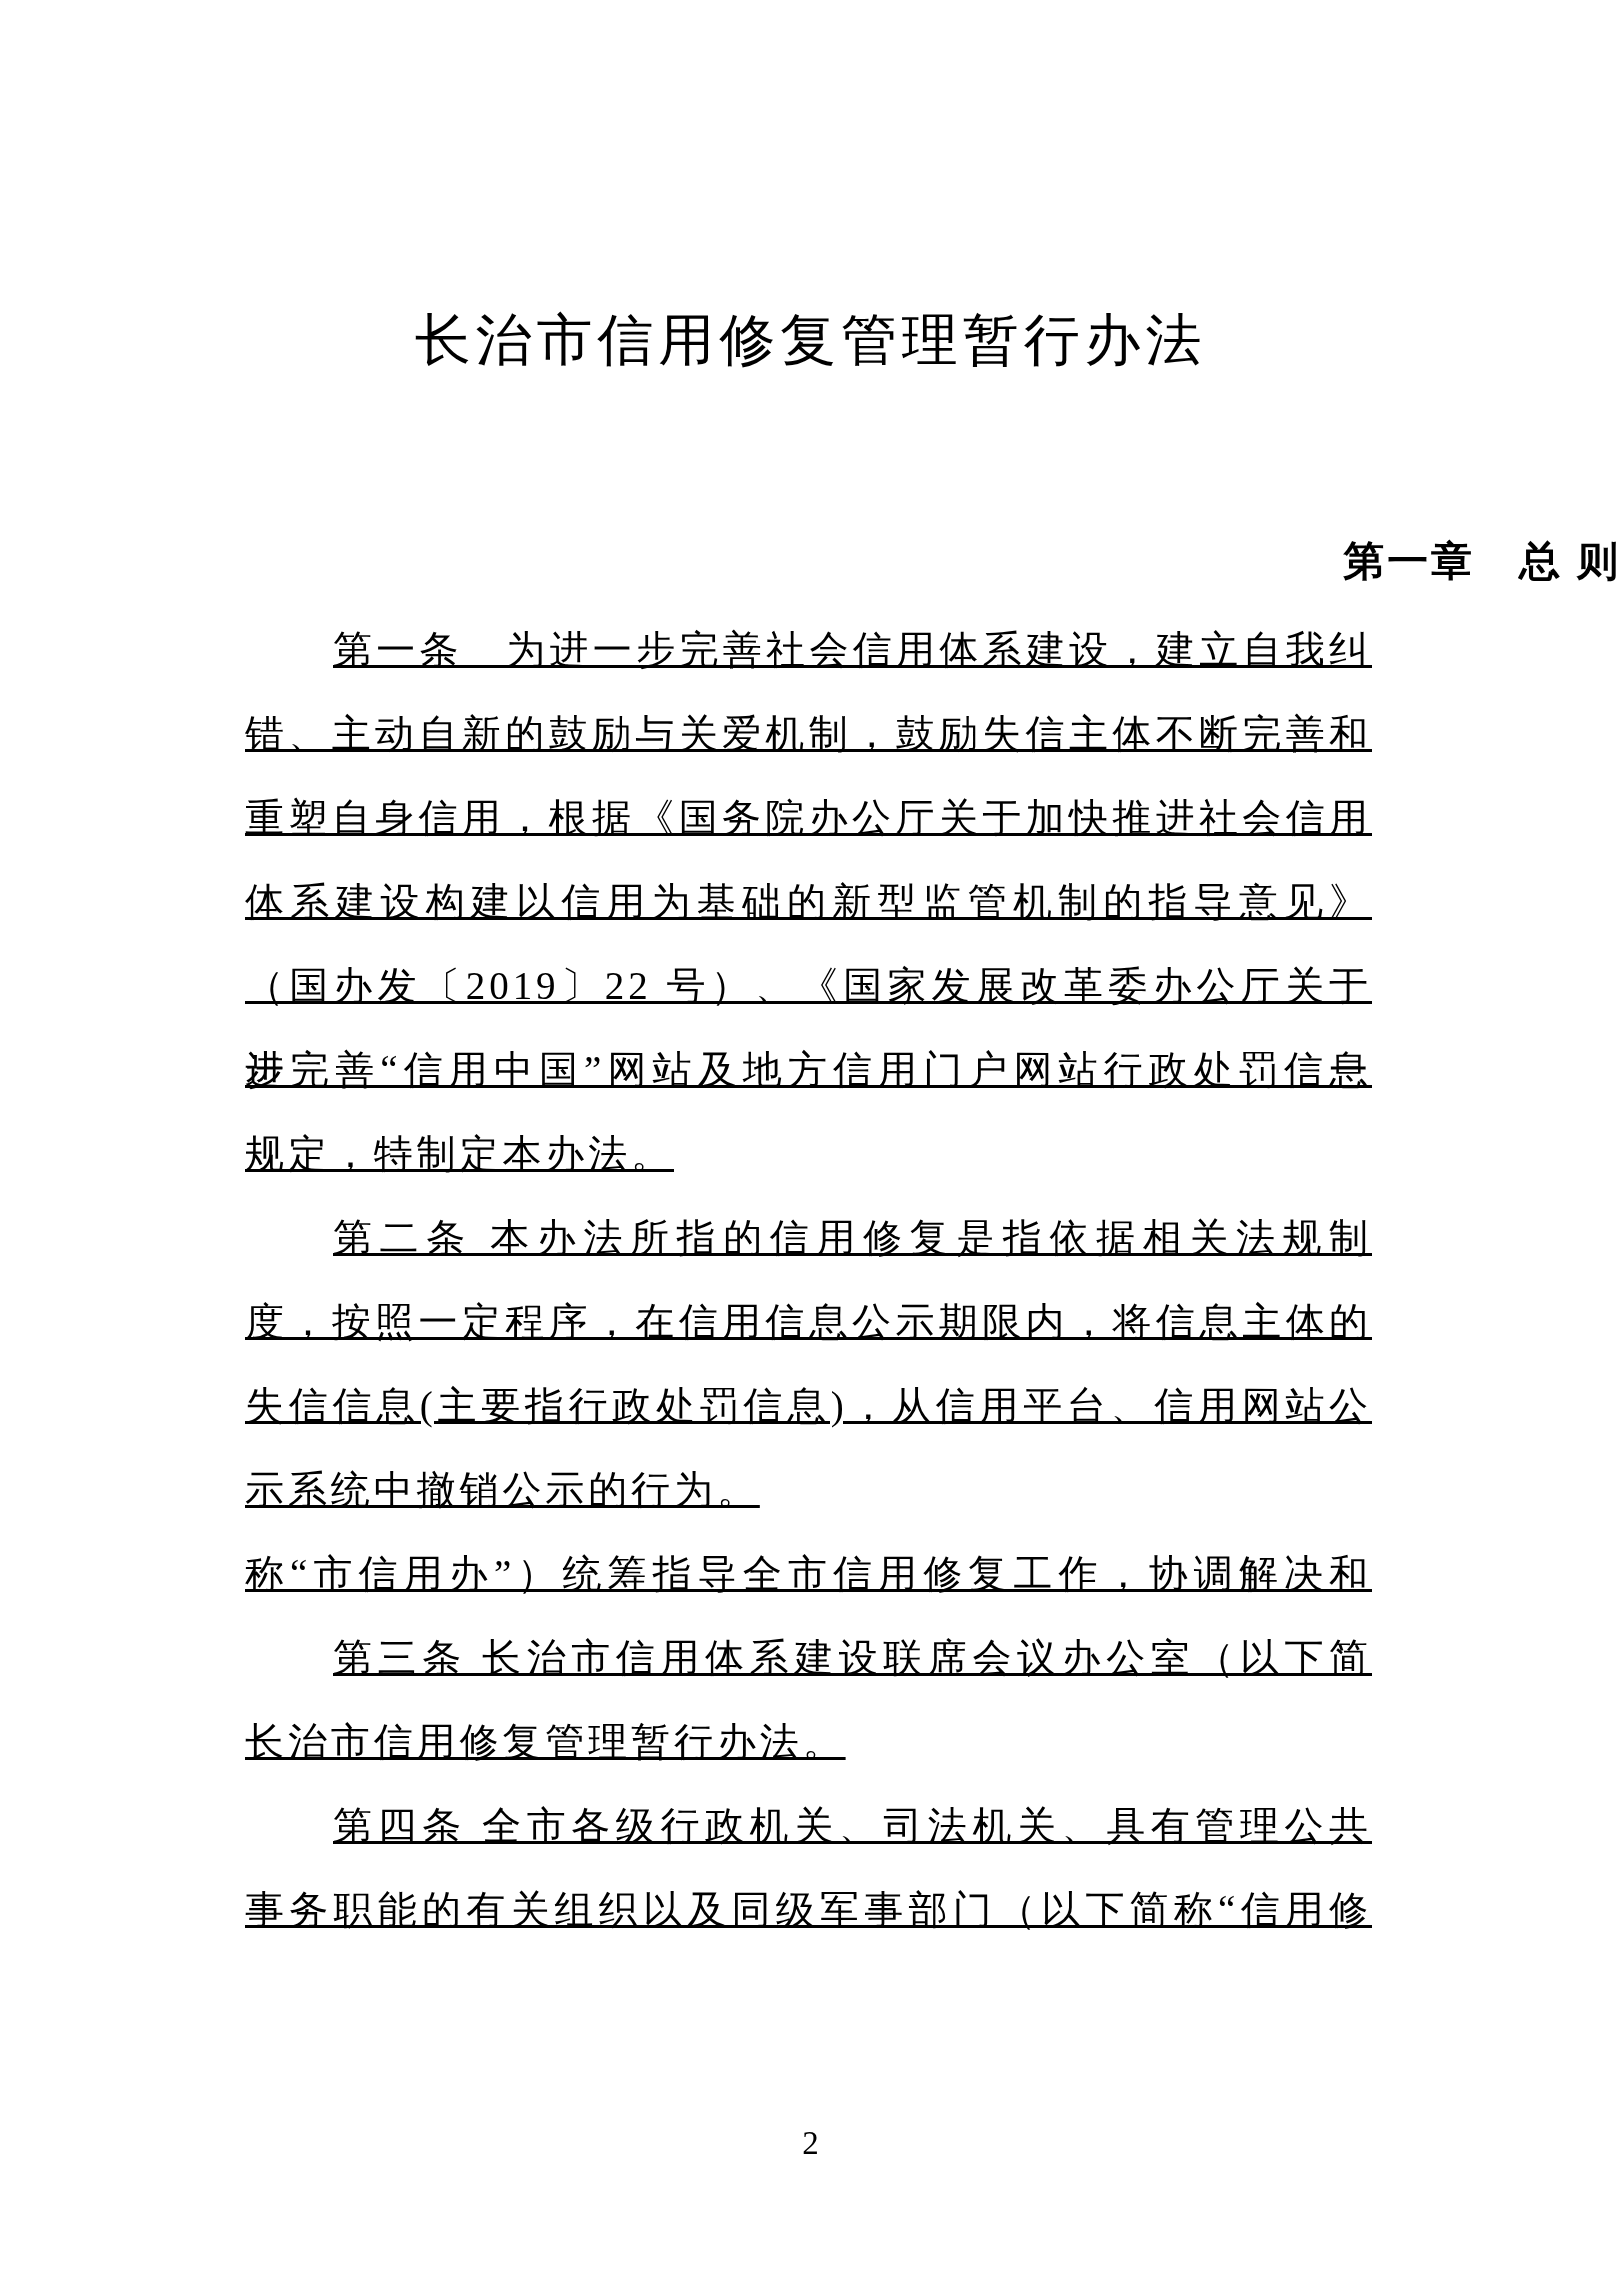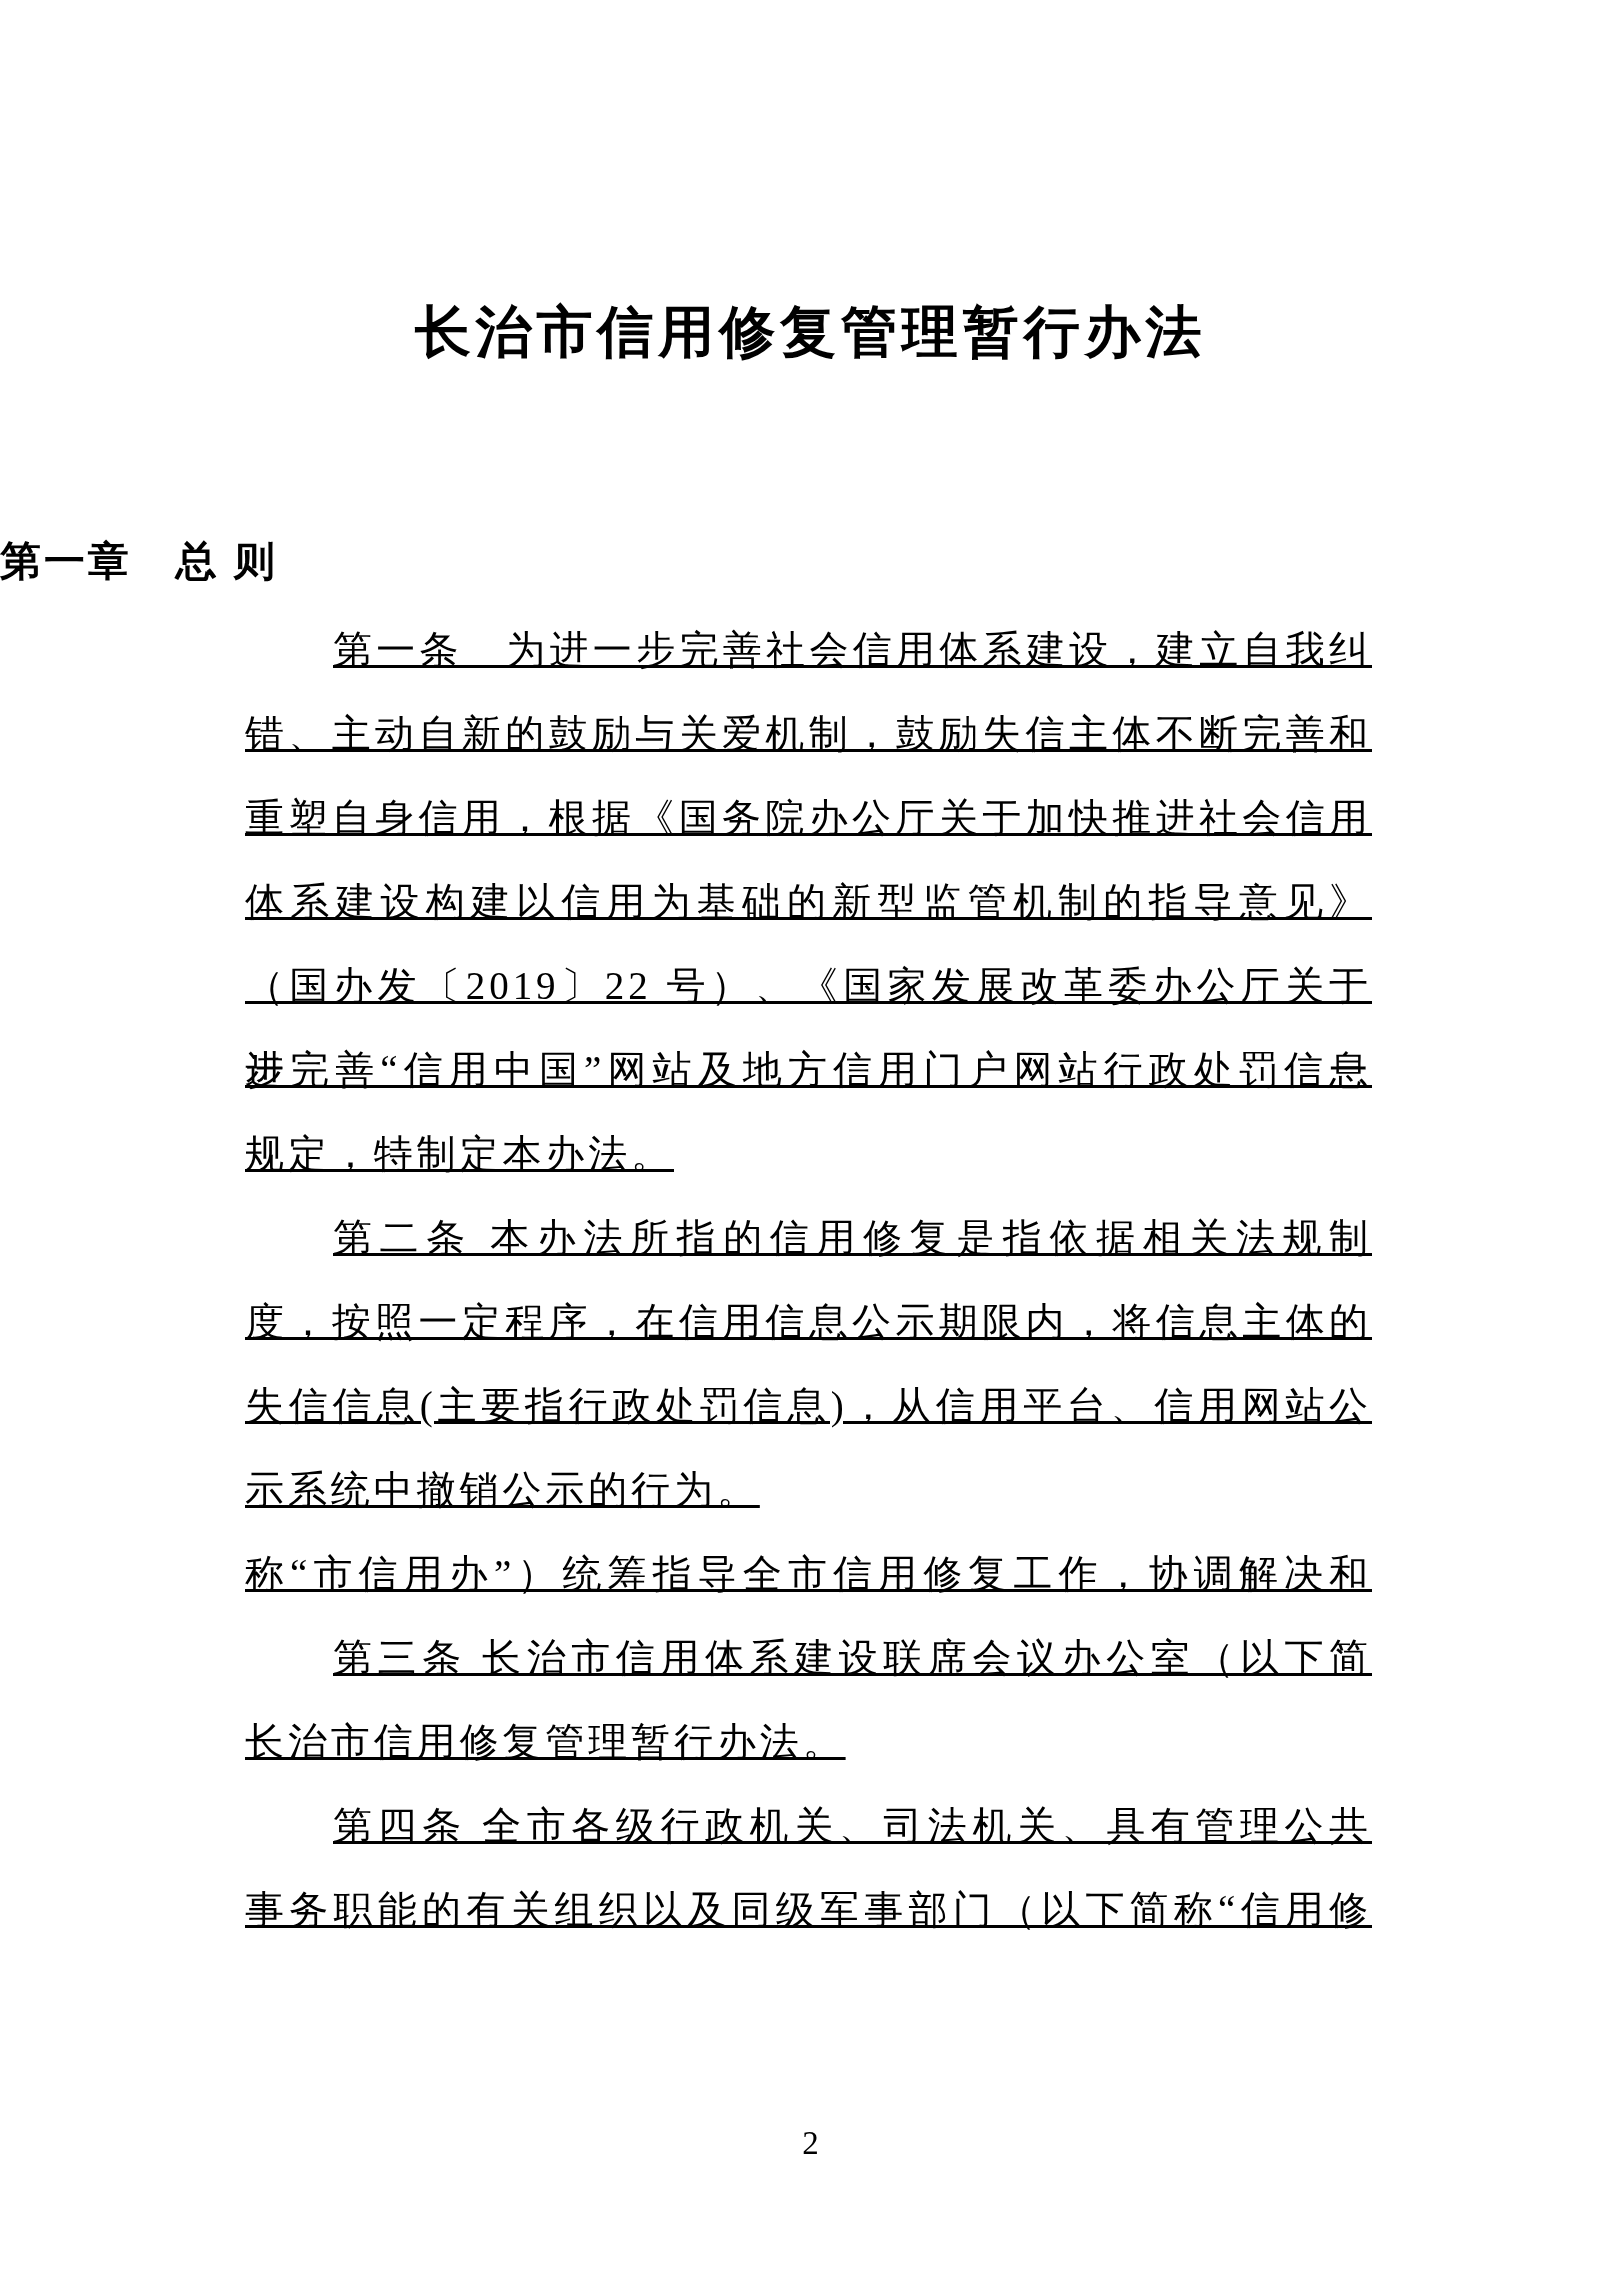--- a/index.html
+++ b/index.html
@@ -8,38 +8,38 @@
     width: 1621px;
     height: 2293px;
     background: #ffffff;
     color: #000000;
     font-family: "Liberation Serif", "DejaVu Serif", serif;
     overflow: hidden;
     margin: 0 auto;
   }
   .doc-title {
     position: absolute;
-    top: 296px;
+    top: 304px;
     left: 0;
     width: 100%;
     margin: 0;
     text-align: center;
     font-size: 56px;
     line-height: 73px;
-    font-weight: bold;
+    font-weight: normal;
     letter-spacing: 4.9px;
     white-space: pre;
   }
   .chapter-heading {
     position: absolute;
     top: 537px;
     left: 0;
     width: 100%;
     margin: 0;
-    text-align: left;
+    text-align: right;
     font-family: "Liberation Sans", "DejaVu Sans", sans-serif;
     font-size: 41px;
     line-height: 49px;
     font-weight: bold;
     letter-spacing: 2.9px;
     white-space: pre;
   }
   .doc-body {
     position: absolute;
     left: 245px;

